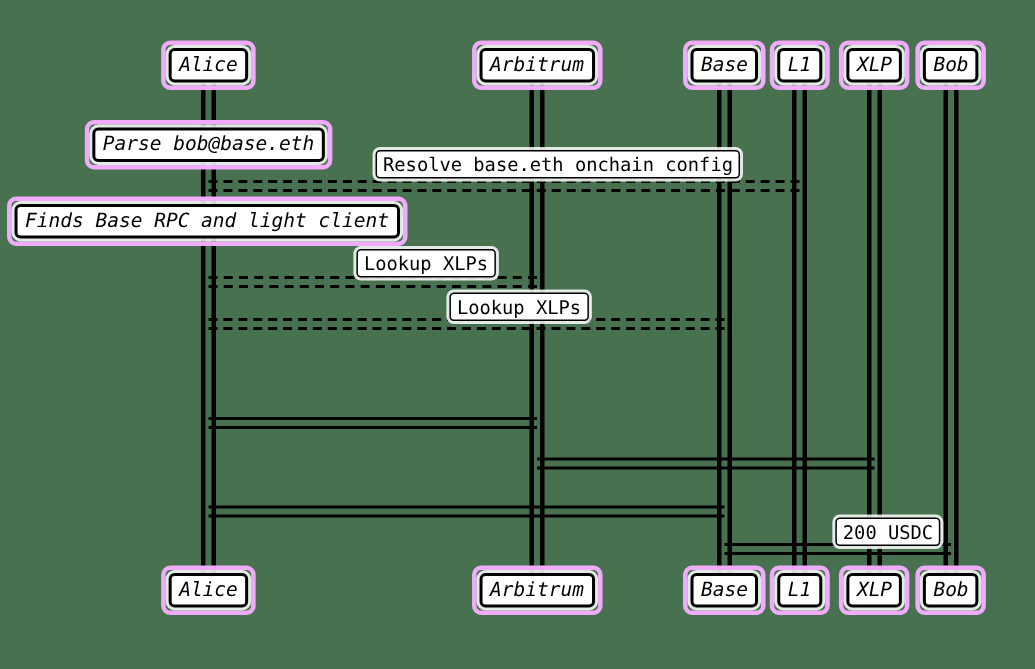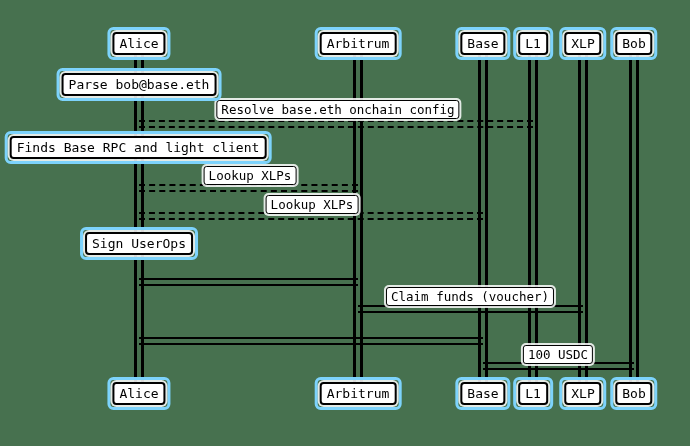--- a/index.html
+++ b/index.html
@@ -37,24 +37,25 @@
     z-index: 2;
   }
   .msgline.dashed {
     border-top-style: dashed;
     border-bottom-style: dashed;
   }
   
   .box2 {
     position: absolute;
     transform: translateX(-50%);
-    border: 3px solid #7dd3fc;
+    border: 3px solid #f0abfc;
     border-radius: 6px;
     padding: 2px;
     z-index: 4;
+    font-style: italic;
   }
   .box2 .inner {
     border: 2px solid #000;
     border-radius: 4px;
     background: #fff;
     padding: 1px 5px;
     font-size: 13px;
     line-height: 17px;
     color: #000;
     white-space: nowrap;
@@ -67,20 +68,21 @@
     background: #fff;
     border: 1px solid #000;
     border-radius: 3px;
     padding: 1px 4px;
     font-size: 12.5px;
     line-height: 15px;
     color: #000;
     white-space: nowrap;
     box-shadow: 0 0 0 2px rgba(255,255,255,0.85);
     z-index: 3;
+    margin-left: 34px;
   }
 </style>
 </head>
 <body>
 
 <div class="stage">
 
   <div class="lifeline" style="left:139px"></div>
   <div class="lifeline" style="left:358px"></div>
   <div class="lifeline" style="left:483px"></div>
@@ -127,29 +129,25 @@
   <div class="box2" style="left:533px; top:377px">
     <div class="inner">L1</div>
   </div>
   <div class="box2" style="left:583px; top:377px">
     <div class="inner">XLP</div>
   </div>
   <div class="box2" style="left:634px; top:377px">
     <div class="inner">Bob</div>
   </div>
 
-  <div class="box2" style="left:139px; top:68px">
+  <div class="box2" style="left:139px; top:80px">
     <div class="inner">Parse bob@base.eth</div>
   </div>
   <div class="box2" style="left:138px; top:131px">
     <div class="inner">Finds Base RPC and light client</div>
   </div>
-  <div class="box2" style="left:139px; top:227px">
-    <div class="inner">Sign UserOps</div>
-  </div>
 
   <div class="msg-label" style="left:338px; top:100px">Resolve base.eth onchain config</div>
   <div class="msg-label" style="left:250px; top:166px">Lookup XLPs</div>
   <div class="msg-label" style="left:312px; top:195px">Lookup XLPs</div>
-  <div class="msg-label" style="left:470px; top:287px">Claim funds (voucher)</div>
-  <div class="msg-label" style="left:558px; top:345px">100 USDC</div>
+  <div class="msg-label" style="left:558px; top:345px">200 USDC</div>
 
 </div>
 
 </body></html>

